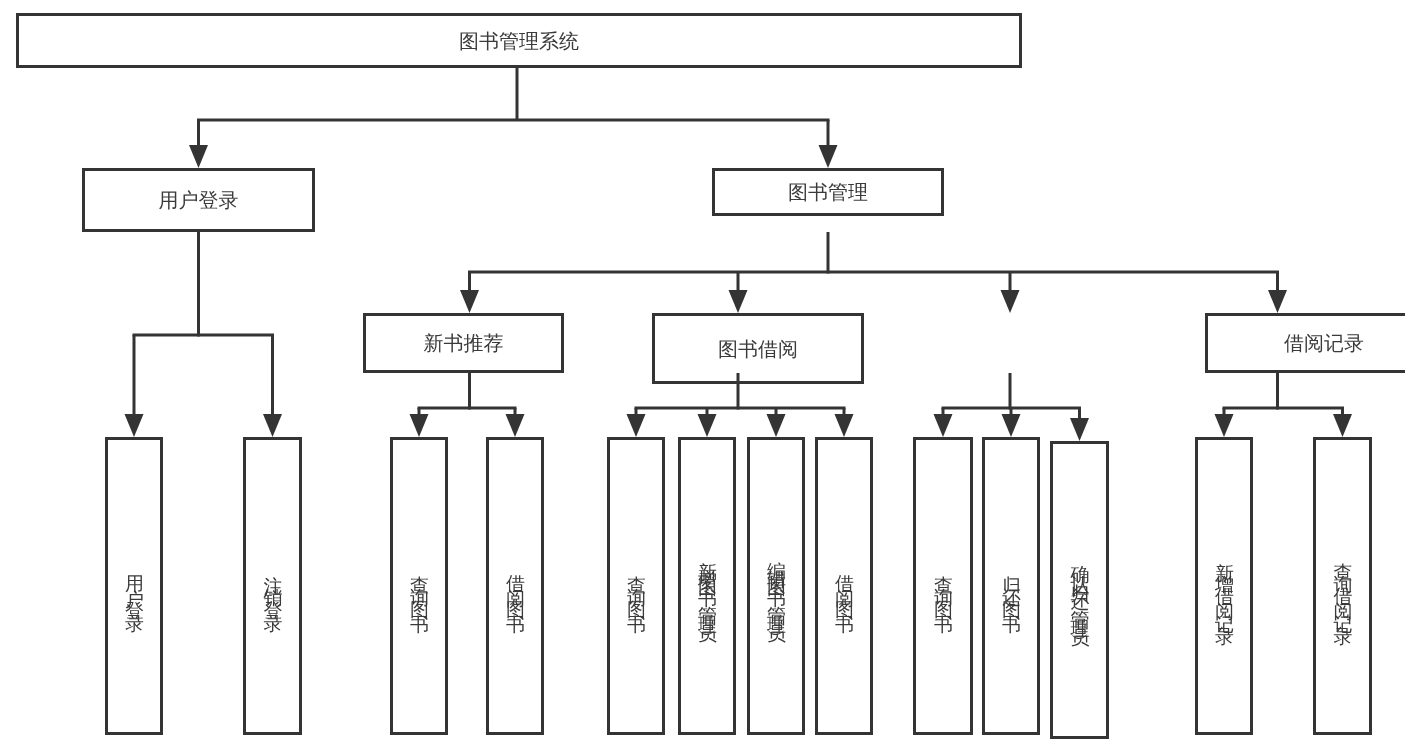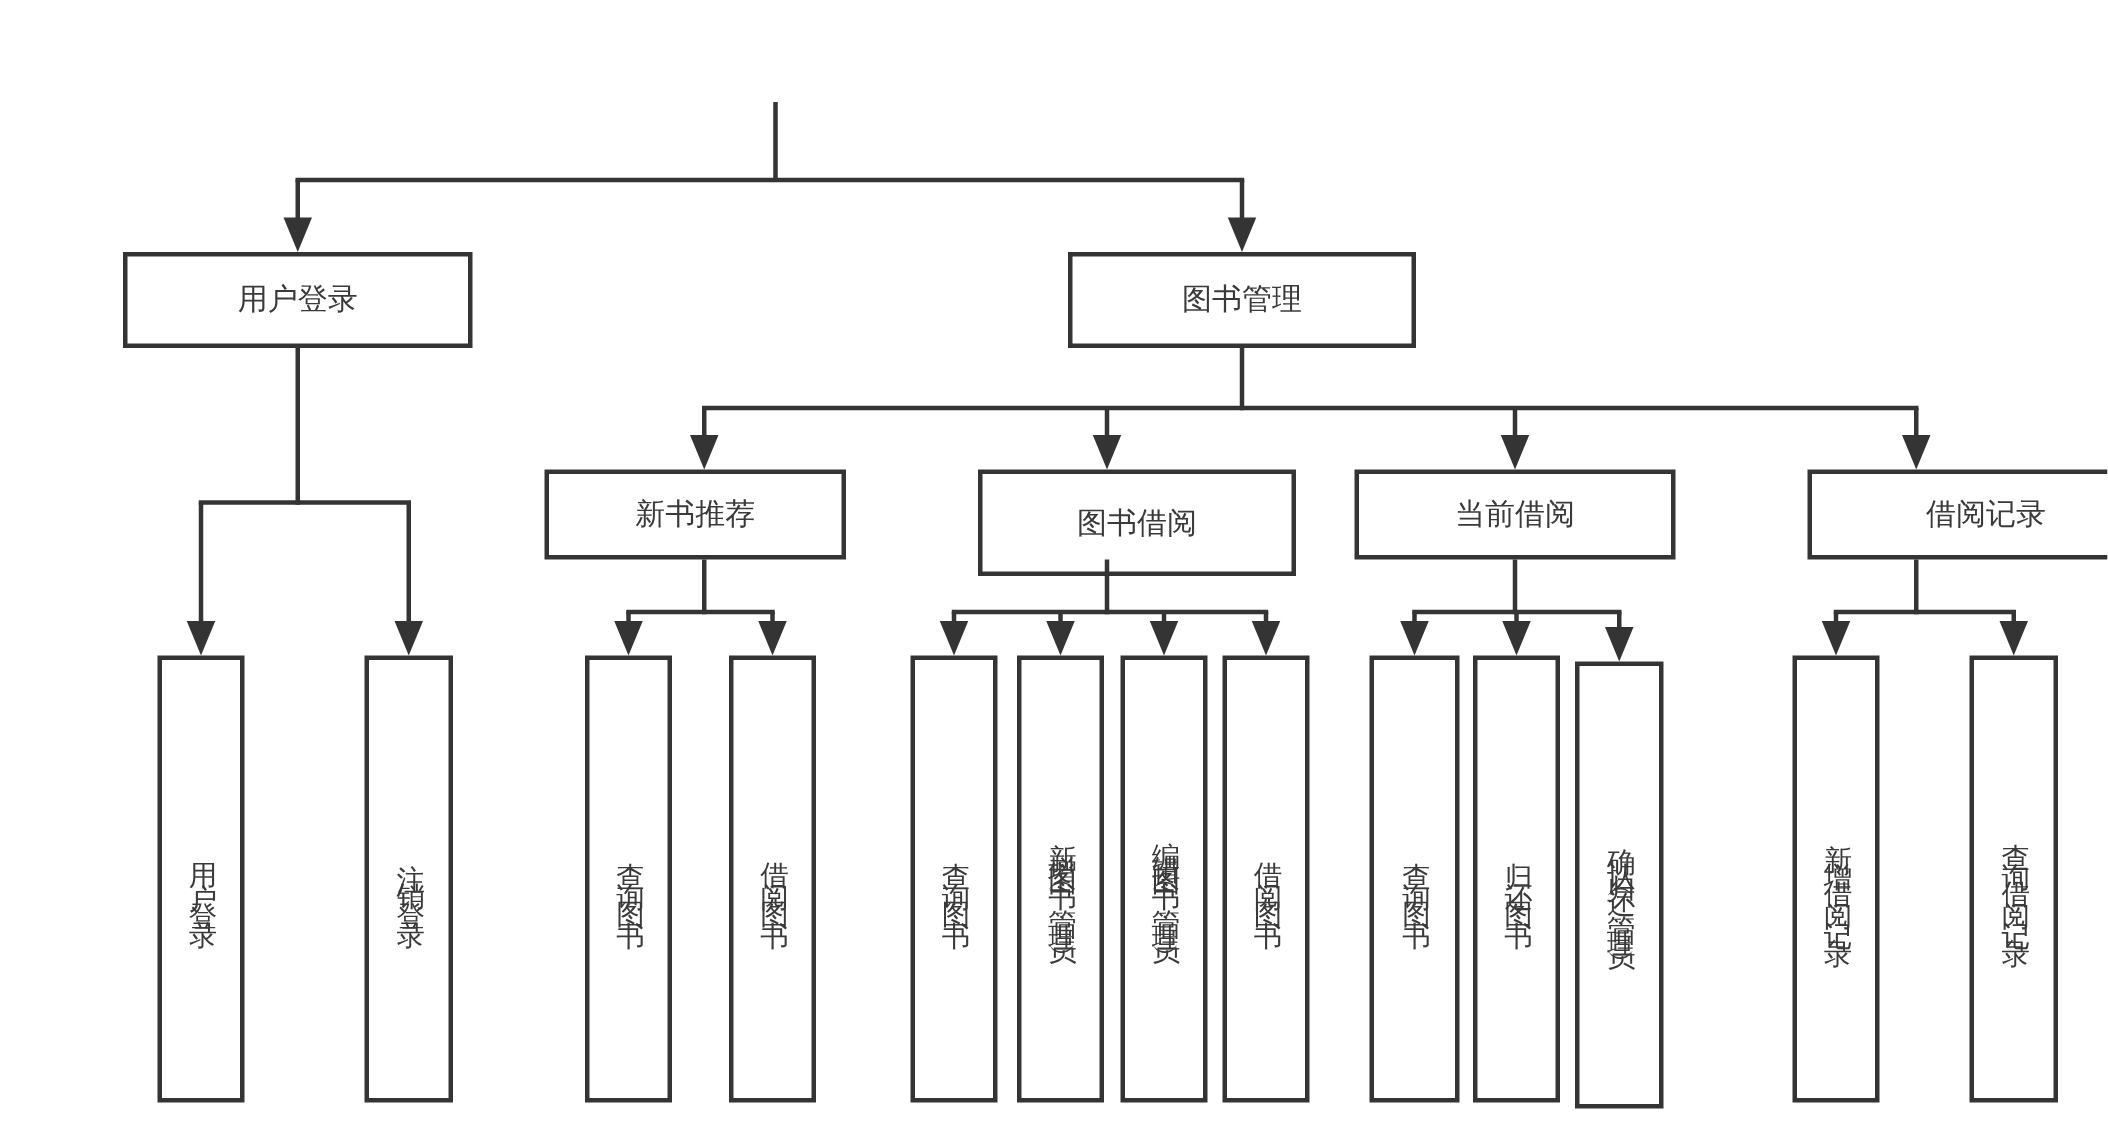--- a/index.html
+++ b/index.html
@@ -86,36 +86,36 @@
       <line x1="1011" y1="408" x2="1011" y2="419" stroke="#343434" stroke-width="3"></line>
       <polygon points="1001.5,414 1020.5,414 1011,437" fill="#343434"></polygon>
       <line x1="1079.5" y1="408" x2="1079.5" y2="423" stroke="#343434" stroke-width="3"></line>
       <polygon points="1070,418 1089,418 1079.5,441" fill="#343434"></polygon>
       <line x1="1224" y1="408" x2="1224" y2="419" stroke="#343434" stroke-width="3"></line>
       <polygon points="1214.5,414 1233.5,414 1224,437" fill="#343434"></polygon>
       <line x1="1342.5" y1="408" x2="1342.5" y2="419" stroke="#343434" stroke-width="3"></line>
       <polygon points="1333,414 1352,414 1342.5,437" fill="#343434"></polygon>
     </svg>
 
+  <div class="node h" style="left:16px;top:13px;width:1006px;height:55px">
+    <span class="label">图书管理系统</span>
+  </div>
 
   <div class="node h" style="left:82px;top:168px;width:233px;height:64px">
     <span class="label">用户登录</span>
   </div>
-  <div class="node h" style="left:712px;top:168px;width:232px;height:64px">
+  <div class="node h" style="left:712px;top:168px;width:232px;height:48px">
     <span class="label">图书管理</span>
   </div>
 
   <div class="node h" style="left:363px;top:313px;width:201px;height:60px">
     <span class="label">新书推荐</span>
   </div>
   <div class="node h" style="left:652px;top:313px;width:212px;height:71px">
     <span class="label">图书借阅</span>
-  </div>
-  <div class="node h" style="left:903px;top:313px;width:214px;height:60px">
-    <span class="label">当前借阅</span>
   </div>
   <div class="node h" style="left:1205px;top:313px;width:238px;height:60px">
     <span class="label">借阅记录</span>
   </div>
 
   <div class="node v" style="left:105px;top:437px;width:58px;height:298px">
     <span class="label vtext">用户登录</span>
   </div>
   <div class="node v" style="left:243px;top:437px;width:59px;height:298px">
     <span class="label vtext">注销登录</span>

